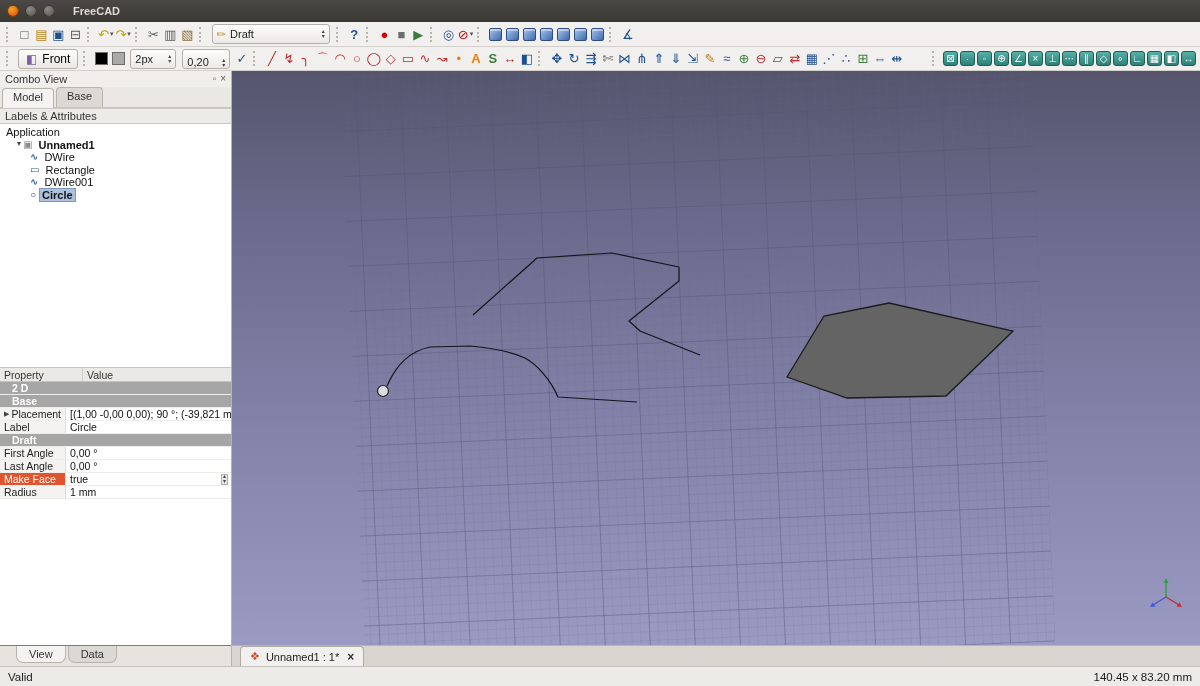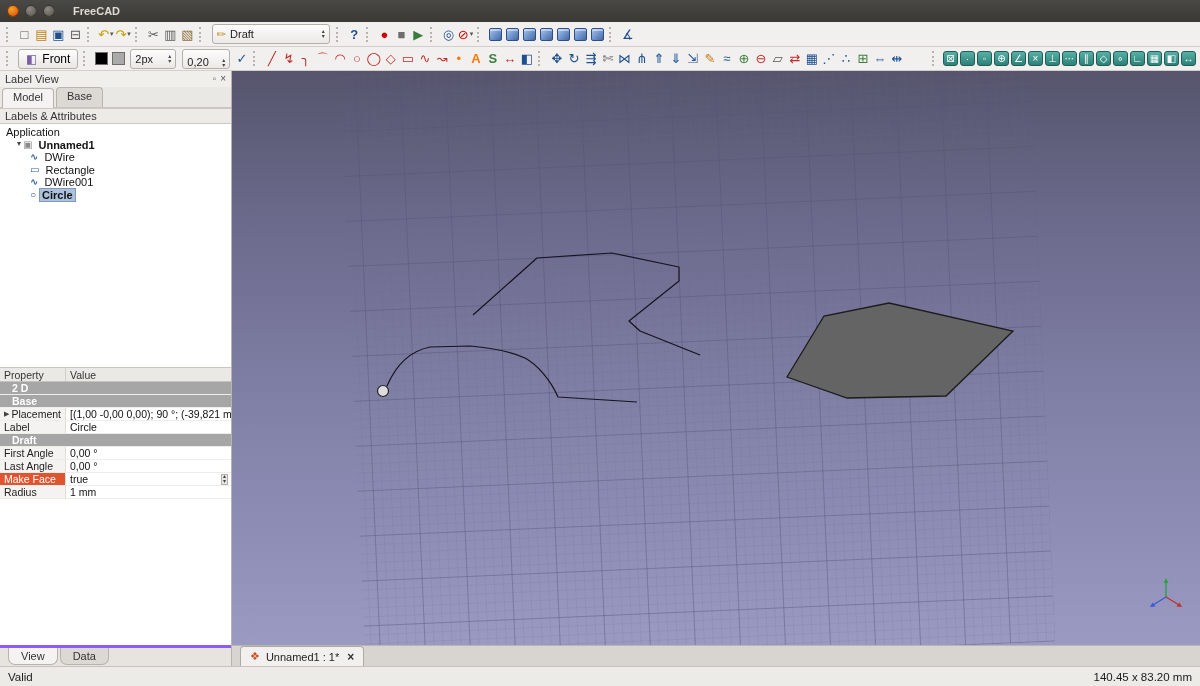--- a/index.html
+++ b/index.html
@@ -43,31 +43,31 @@
 .tree{height:244px;background:#fff;overflow:hidden;border-bottom:1px solid #c9c6c1;padding-top:2px;}
 .trow{display:flex;align-items:flex-start;height:12.5px;font-size:11px;white-space:nowrap;}
 .texp{font-size:8px;color:#444;margin-right:2px;}
 .ticon{font-size:10px;margin-right:4px;font-weight:bold;}
 .tlabel{padding:0 2px;color:#111;}
 .tlabel.b{font-weight:bold;}
 .trow.sel .tlabel{background:#acc1dc;outline:1px solid #7d99bd;}
 
 .props{background:#fff;}
 .prophead{display:flex;height:14px;background:#ebe9e6;border-bottom:1px solid #c6c3be;font-size:10.5px;color:#333;}
-.ph-label{width:66px;padding:1px 4px;border-right:1px solid #d2cfca;}
+.ph-label{width:83px;padding:1px 4px;border-right:1px solid #d2cfca;}
 .ph-value{flex:1;padding:1px 4px;}
 .prow{display:flex;height:13px;border-bottom:1px solid #efedea;font-size:10.5px;overflow:hidden;}
 .prow.pgroup{background:#a6a6a6;color:#fff;font-weight:bold;padding:0 0 0 12px;line-height:13px;}
 .plabel{width:66px;flex:0 0 66px;padding:0 2px 0 4px;border-right:1px solid #e0ddd8;background:#f4f3f1;display:flex;align-items:center;white-space:nowrap;overflow:hidden;color:#222;}
 .plabel.hl{background:#e0542f;color:#fff;}
 .pexp{font-size:7px;margin-right:2px;color:#444;}
 .pvalue{flex:1;padding:0 2px 0 4px;display:flex;align-items:center;white-space:nowrap;overflow:hidden;color:#111;}
 .pvalue .updown{border:1px solid #b3b0aa;background:#e9e7e3;height:11px;justify-content:center;padding:0 1px;margin-right:1px;}
 .panel-filler{flex:1;background:#fff;}
-.bottom-tabs{height:21px;background:#e7e4e0;border-top:3px solid #8b5cf6;display:flex;align-items:flex-start;padding-left:8px;}
+.bottom-tabs{height:21px;background:#e7e4e0;border-top:1px solid #8b5cf6;display:flex;align-items:flex-start;padding-left:16px;}
 .btab{padding:2px 12px;font-size:11px;border:1px solid #b7b4ae;border-top:none;border-radius:0 0 7px 7px;background:#dcd9d4;margin-right:2px;color:#333;}
 .btab.active{background:#f4f3f1;}
 
 .vparea{flex:1;display:flex;flex-direction:column;min-width:0;}
 .viewport{flex:1;position:relative;background:linear-gradient(180deg,#56556d 0%,#6e6d90 30%,#8584ab 65%,#9a9ac2 100%);overflow:hidden;}
 .vpsvg{position:absolute;inset:0;width:100%;height:100%;}
 .doctabs{height:21px;background:#d8d5d0;border-top:1px solid #b9b6b0;display:flex;align-items:flex-end;padding-left:8px;}
 .doctab{display:flex;align-items:center;gap:6px;height:20px;padding:0 9px;background:#f1f0ee;border:1px solid #aeaba5;border-bottom:none;border-radius:4px 4px 0 0;font-size:11px;color:#222;}
 .dticon{color:#cc4f27;font-size:11px;}
 .dtclose{font-weight:bold;color:#333;font-size:12px;margin-left:2px;}
@@ -364,21 +364,21 @@
     </button>
     <button class="tbtn">
       <span class="chip">↔</span>
     </button>
   </div>
 
 <div class="main">
 
   <div class="leftpanel">
     <div class="cv-header">
-      <span>Label View</span>
+      <span>Combo View</span>
       <span class="cv-icons">
         <span class="cvbtn">▫</span>
         <span class="cvbtn">×</span>
       </span>
     </div>
     <div class="cv-tabs">
       <div class="cvtab active">Model</div>
       <div class="cvtab">Base</div>
     </div>
     <div class="attr-header">Labels &amp; Attributes</div>

